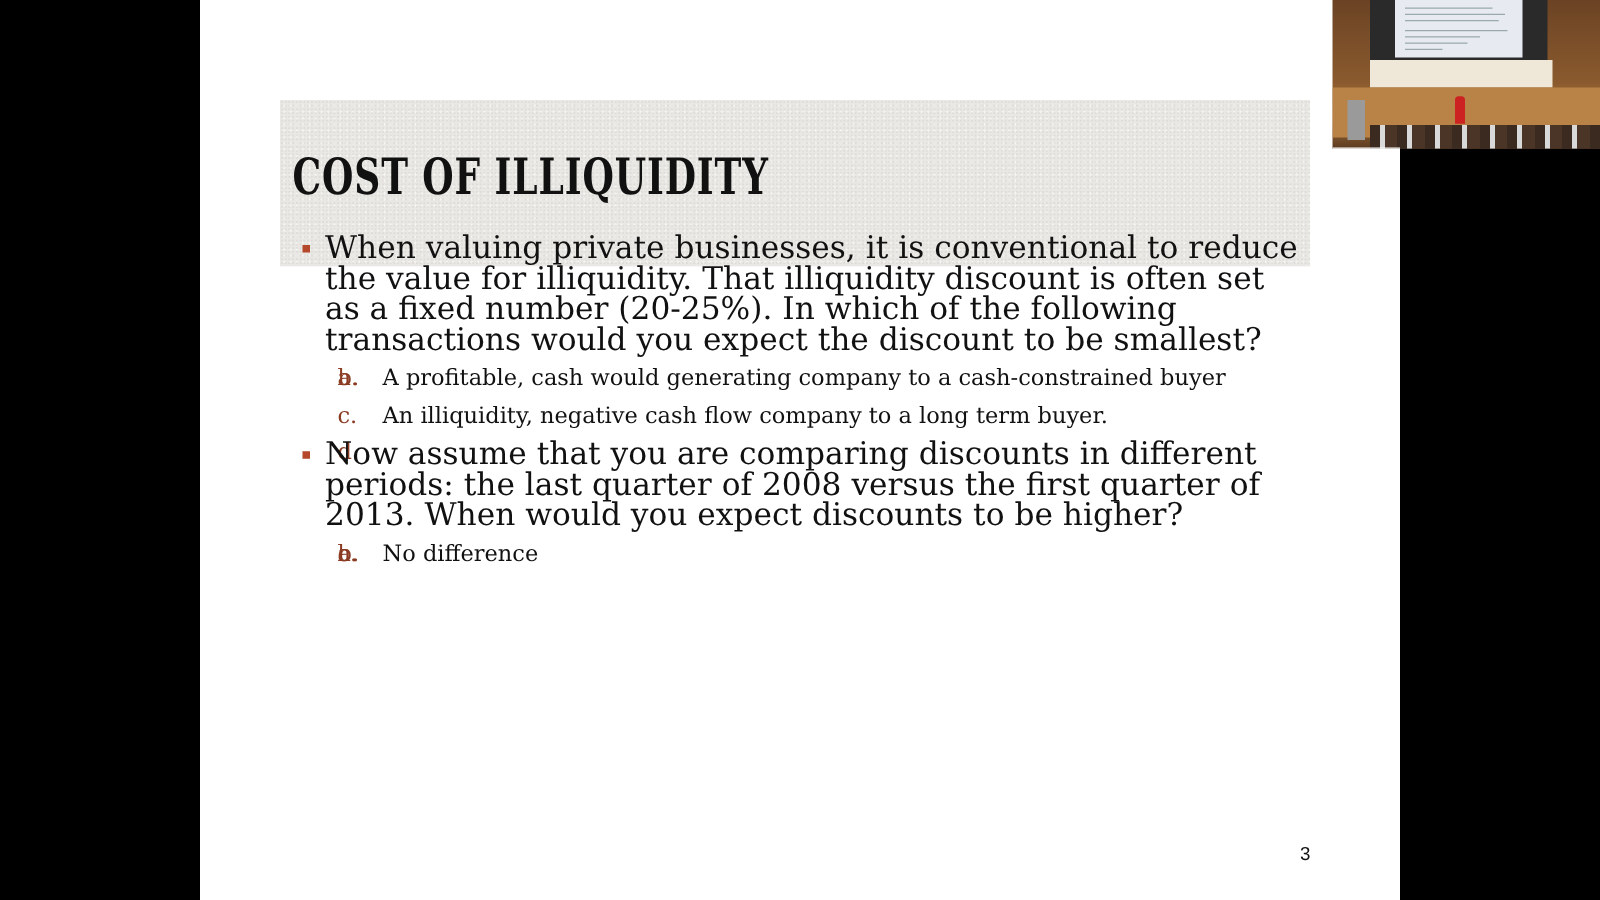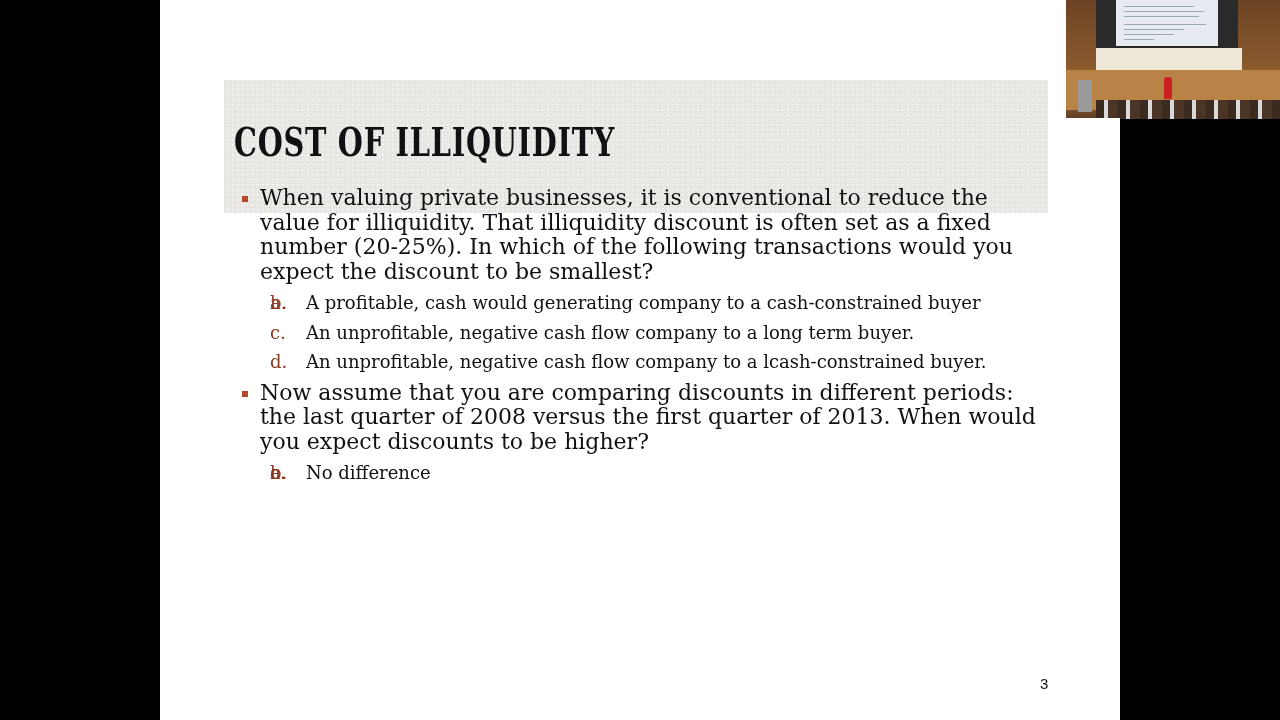--- a/index.html
+++ b/index.html
@@ -28,21 +28,21 @@
     font-weight: bold; font-size: 40px; letter-spacing: 1px;
     color: #111; transform: scaleX(0.72); transform-origin: left center;
     white-space: nowrap;
   }
   .content {
     position: absolute; left: 80px; top: 186px; width: 800px;
     color: #111;
   }
   .q {
     position: relative; padding-left: 20px;
-    font-size: 22px; line-height: 24.5px;
+    font-size: 25px; line-height: 24.5px;
   }
   .q .bullet {
     position: absolute; left: 2px; top: 10px;
     width: 6px; height: 6px; background: #b5472a;
   }
   .opts { margin: 4px 0 0 0; padding: 0; list-style: none; }
   .opt {
     position: relative; padding-left: 66px;
     font-size: 18px; line-height: 21.5px; margin-bottom: 8px;
   }
@@ -109,25 +109,24 @@
     <ul class="opts">
       <li class="opt">
         <span class="letter">a.</span>
       </li>
       <li class="opt">
         <span class="letter">b.</span>
         <span>A profitable, cash would generating company to a cash-constrained buyer</span>
       </li>
       <li class="opt">
         <span class="letter">c.</span>
-        <span>An unprofitable, negative cash flow company to a long term buyer.</span>
+        <span>An illiquidity, negative cash flow company to a long term buyer.</span>
       </li>
       <li class="opt">
         <span class="letter">d.</span>
-        <span>An unprofitable, negative cash flow company to a lcash-constrained buyer.</span>
       </li>
     </ul>
 
     <div class="q q2">
       <span class="bullet"></span>
       <span>Now assume that you are comparing discounts in different periods: the last quarter of 2008 versus the first quarter of 2013. When would you expect discounts to be higher?</span>
     </div>
     <ul class="opts">
       <li class="opt">
         <span class="letter">a.</span>

